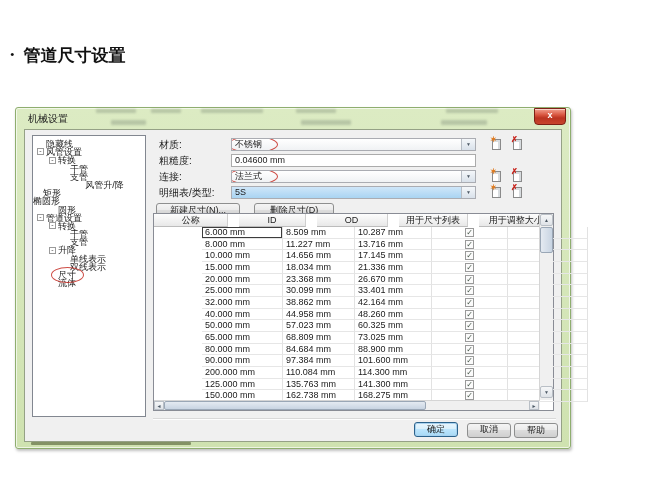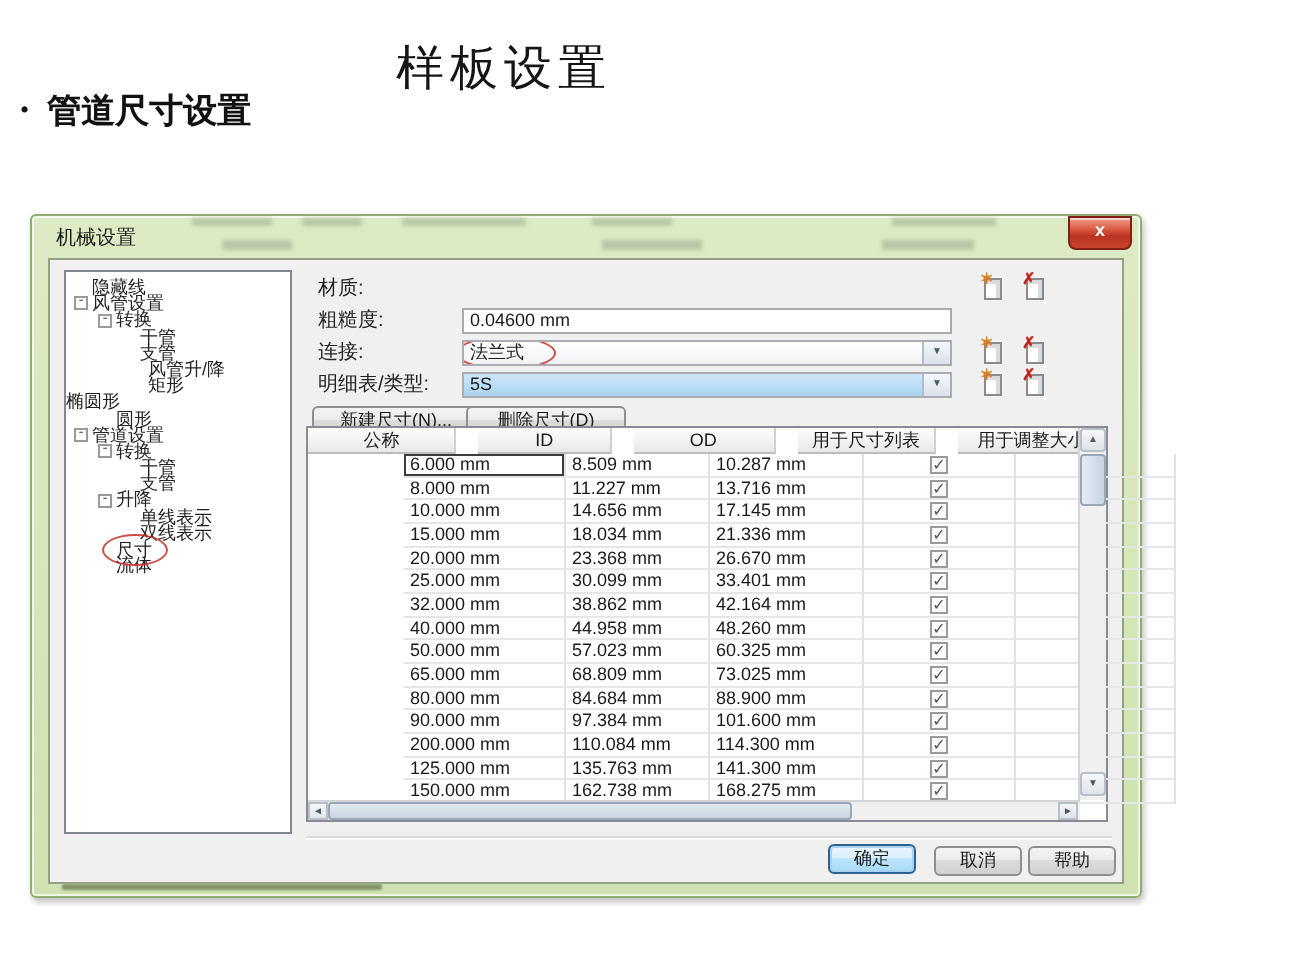--- a/index.html
+++ b/index.html
@@ -108,21 +108,20 @@
            border-bottom:1px solid #fdfdfd;}
 </style>
 </head>
 <body>
 
 <div id="page">
 
   <div class="abs slide-bullet">
     <span class="dot">•</span><span>管道尺寸设置</span>
   </div>
-  <div class="abs slide-title">样板设置</div>
 
   <div class="abs aero-frame">
 
     <div class="smudge" style="left:80px;top:1px;width:40px;height:4px;"></div>
     <div class="smudge" style="left:135px;top:1px;width:30px;height:4px;"></div>
     <div class="smudge" style="left:185px;top:1px;width:62px;height:4px;"></div>
     <div class="smudge" style="left:280px;top:1px;width:40px;height:4px;"></div>
     <div class="smudge" style="left:430px;top:1px;width:52px;height:4px;"></div>
     <div class="smudge" style="left:95px;top:12px;width:35px;height:5px;"></div>
     <div class="smudge" style="left:285px;top:12px;width:50px;height:5px;"></div>
@@ -133,40 +132,44 @@
     <div class="abs close-btn">x</div>
 
     <div class="abs dlg-client">
 
       <div class="abs tree-panel">
           <div class="titem" style="padding-left: 13px;"><span class="tlabel">隐藏线</span></div>
           <div class="titem" style="padding-left: 4px;"><span class="exp">-</span><span class="tlabel">风管设置</span></div>
           <div class="titem" style="padding-left: 16px;"><span class="exp">-</span><span class="tlabel">转换</span></div>
           <div class="titem" style="padding-left: 37px;"><span class="tlabel">干管</span></div>
           <div class="titem" style="padding-left: 37px;"><span class="tlabel">支管</span></div>
-          <div class="titem" style="padding-left: 41px;"><span class="tlabel">风管升/降</span></div>
-          <div class="titem" style="padding-left: 41px;"><span class="tlabel">矩形</span></div>
+          <div class="titem" style="padding-left: 31px; text-align: center;"><span class="tlabel">风管升/降</span></div>
+          <div class="titem" style="padding-left: 10px; font-family: Liberation Serif, serif;"><span class="tlabel">矩形</span></div>
           <div class="titem" style=""><span class="tlabel">椭圆形</span></div>
           <div class="titem" style="padding-left: 25px;"><span class="tlabel">圆形</span></div>
           <div class="titem" style="padding-left: 4px;"><span class="exp">-</span><span class="tlabel">管道设置</span></div>
           <div class="titem" style="padding-left: 16px;"><span class="exp">-</span><span class="tlabel">转换</span></div>
           <div class="titem" style="padding-left: 37px;"><span class="tlabel">干管</span></div>
           <div class="titem" style="padding-left: 37px;"><span class="tlabel">支管</span></div>
           <div class="titem" style="padding-left: 16px;"><span class="exp">-</span><span class="tlabel">升降</span></div>
           <div class="titem" style="padding-left: 37px;"><span class="tlabel">单线表示</span></div>
           <div class="titem" style="padding-left: 37px;"><span class="tlabel">双线表示</span></div>
           <div class="titem circ" style="padding-left: 25px;"><span class="tlabel">尺寸</span></div>
           <div class="titem" style="padding-left: 25px;"><span class="tlabel">流体</span></div>
         </div>
 
       <div class="abs flabel" style="top:8px;">材质:</div>
       <div class="abs flabel" style="top:24px;">粗糙度:</div>
       <div class="abs flabel" style="top:40px;">连接:</div>
       <div class="abs flabel" style="top:56px;">明细表/类型:</div>
 
+      <div class="abs combo" style="top:8px;">
+        <span class="ctext circ">不锈钢</span>
+        <span class="carrow">▼</span>
+      </div>
       <div class="abs tinput" style="top:24px;">0.04600 mm</div>
       <div class="abs combo" style="top:40px;">
         <span class="ctext circ">法兰式</span>
         <span class="carrow">▼</span>
       </div>
       <div class="abs combo hl" style="top:56px;">
         <span class="ctext">5S</span>
         <span class="carrow">▼</span>
       </div>
 
@@ -189,21 +192,21 @@
       <div class="abs doc-icon" style="left:466px;top:56px;">
           <span class="page"></span>
           <span class="mark new">✶</span>
         </div>
       <div class="abs doc-icon" style="left:487px;top:56px;">
           <span class="page"></span>
           <span class="mark del">✗</span>
         </div>
 
       <div class="abs w7btn" style="left:131px;top:73px;width:84px;height:15px;line-height:13px;">新建尺寸(N)...</div>
-      <div class="abs w7btn" style="left:208px;top:73px;width:80px;height:15px;line-height:13px;">删除尺寸(D)</div>
+      <div class="abs w7btn" style="left:229px;top:73px;width:80px;height:15px;line-height:13px;">删除尺寸(D)</div>
 
       <div class="abs ptable">
         <div class="thead">
           <div class="hcell c0">公称</div>
           <div class="hcell c1">ID</div>
           <div class="hcell c2">OD</div>
           <div class="hcell c3">用于尺寸列表</div>
           <div class="hcell c4">用于调整大小</div>
         </div>
         <div class="tbody">
@@ -381,17 +384,17 @@
         <div class="hscroll">
           <span class="hbtn" style="left:0;">◄</span>
           <span class="hthumb"></span>
           <span class="hbtn" style="left:375px;">►</span>
         </div>
       </div>
 
       <div class="abs sepline"></div>
 
       <div class="abs w7btn default" style="left:389px;top:292px;width:44px;height:15px;line-height:13px;">确定</div>
-      <div class="abs w7btn" style="left:442px;top:293px;width:44px;height:15px;line-height:13px;">取消</div>
+      <div class="abs w7btn" style="left:442px;top:293px;width:44px;height:15px;line-height:13px;font-family:Liberation Mono, monospace;">取消</div>
       <div class="abs w7btn" style="left:489px;top:293px;width:44px;height:15px;line-height:13px;">帮助</div>
     </div>
   </div>
 </div>
 
 </body></html>

